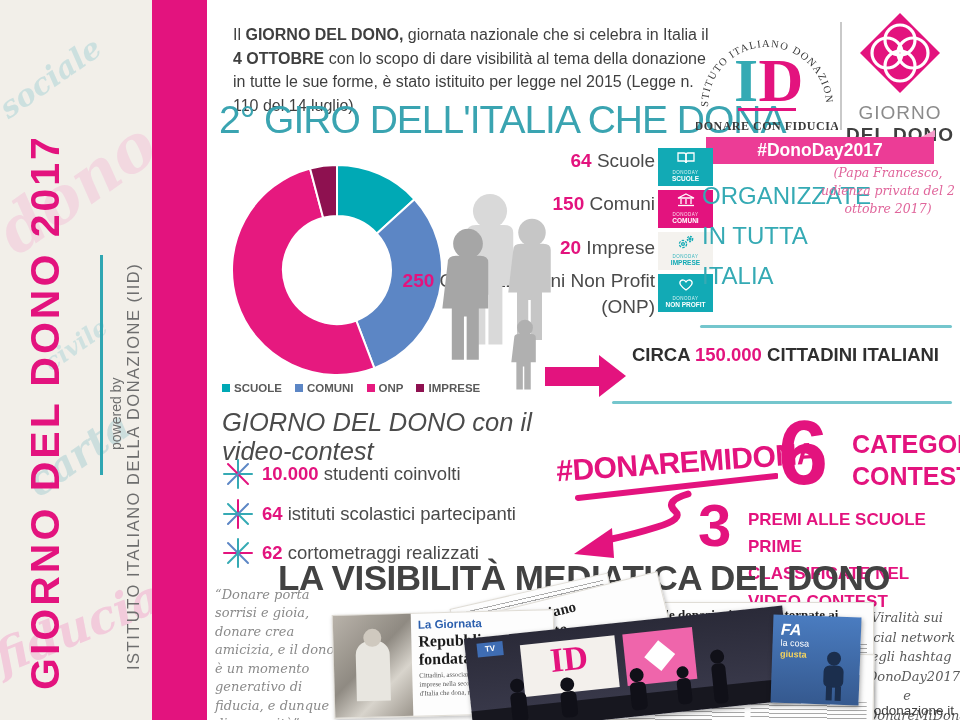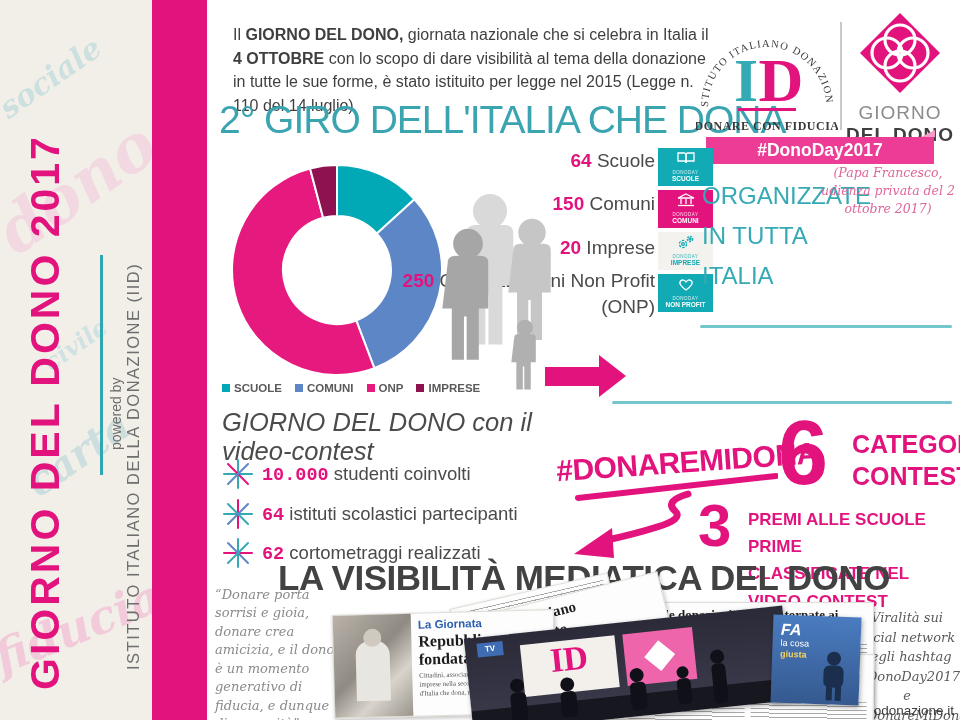--- a/index.html
+++ b/index.html
@@ -75,21 +75,21 @@
   .reach{left:613px;top:343px;width:345px;text-align:center;font-size:18.5px;font-weight:bold;
     color:#2f2f2f;line-height:1.35;}
   .reach .v{color:#e3137e;}
 
   
   .protag{left:222px;top:408px;width:350px;font-style:italic;color:#4b4b4b;}
   .protag .l1{font-size:21.5px;}
   .protag .l2{font-size:25.5px;}
   .protag .m{color:#e3137e;}
   .bullet{position:absolute;left:262px;font-size:18.5px;color:#4a4a4a;}
-  .bullet .v{color:#e3137e;font-weight:bold;font-family:Liberation Mono, monospace;}
+  .bullet .v{color:#e3137e;font-weight:bold;}
   .star{position:absolute;left:222px;width:32px;height:32px;}
 
   
   .hashtag{left:556px;top:446px;width:240px;font-size:30px;font-weight:bold;color:#e3137e;
     transform:rotate(-4deg);letter-spacing:-.5px;white-space:nowrap;}
   .big6{left:778px;top:408px;font-size:90px;font-weight:bold;color:#e3137e;line-height:1;}
   .cat1{left:852px;top:430px;font-size:25px;font-weight:bold;color:#e3137e;}
   .cat2{left:852px;top:462px;font-size:25px;font-weight:bold;color:#e3137e;}
   .big3{left:698px;top:496px;font-size:60px;font-weight:bold;color:#e3137e;line-height:1;}
   .premi{left:748px;top:506px;width:215px;font-size:17px;font-weight:bold;color:#e3137e;line-height:1.6;}
@@ -250,20 +250,21 @@
 </div>
 <div class="abs quote-papa">
   <div>(Papa Francesco, udienza privata del 2 ottobre 2017)</div>
 </div>
 
 <div class="abs tline" style="left:700px;top:325px;width:252px;"></div>
 
 <div class="abs arrow-bar"></div>
 <div class="abs arrow-head"></div>
 <div class="abs reach">
+  <div><span>CIRCA </span><span class="v">150.000</span><span> CITTADINI ITALIANI</span></div>
 </div>
 <div class="abs tline" style="left:612px;top:401px;width:340px;"></div>
 
 <div class="abs protag">
   <div class="l2">GIORNO DEL DONO con il video-contest</div>
 </div>
 
 <svg class="abs star" style="top:458px;" viewBox="0 0 32 32">
   <g stroke-width="2" stroke-linecap="round">
     <line x1="16" y1="2" x2="16" y2="30" stroke="#35aab4"></line>

